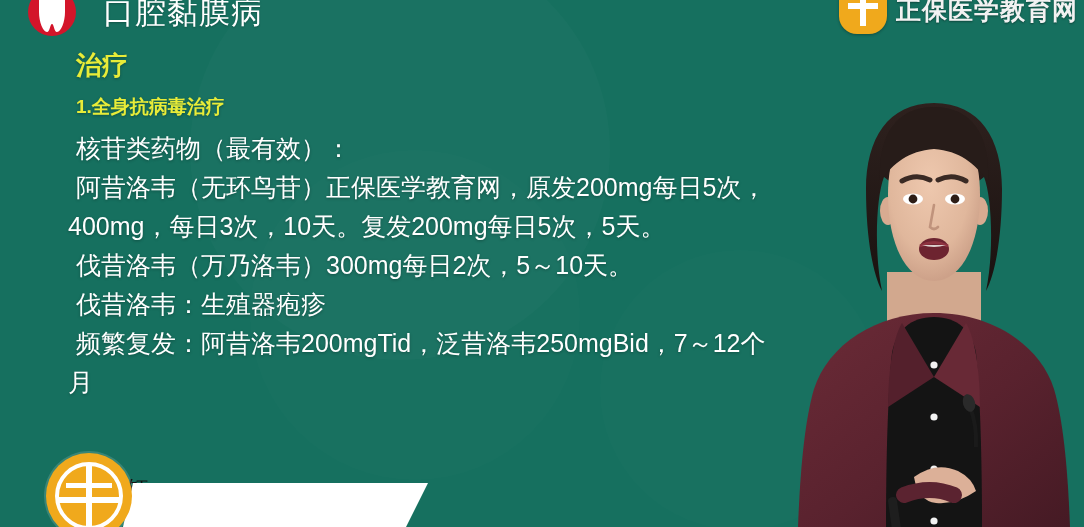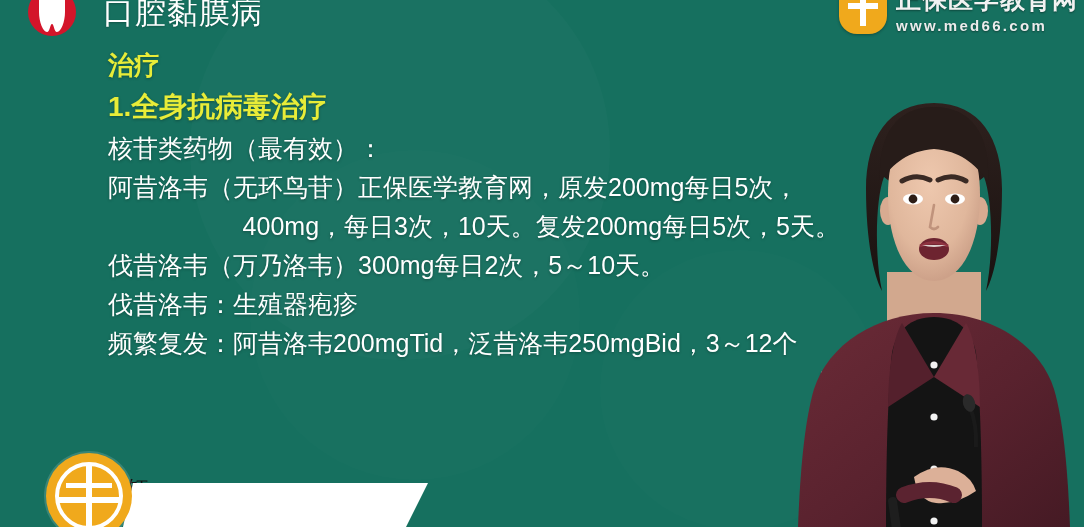--- a/index.html
+++ b/index.html
@@ -121,31 +121,31 @@
     top: 46px;
     width: 840px;
   }
   .line {
     color: #ffffff;
     font-size: 25px;
     line-height: 39px;
     white-space: nowrap;
     text-shadow: 0 1px 3px rgba(0,0,0,0.3);
   }
-  .line.indent { padding-left: 108px; }
-  .line.flush  { padding-left: 50px; text-align: right; }
+  .line.indent { padding-left: 76px; }
+  .line.flush  { padding-left: 68px; }
   .line.accent {
     color: #e8ec38;
     font-weight: bold;
     font-size: 26px;
   }
   .line.heading1 {
     color: #e8ec38;
     font-weight: bold;
-    font-size: 28px;
+    font-size: 19px;
     line-height: 44px;
   }
 
   
   .presenter {
     position: absolute;
     right: 0;
     bottom: 0;
     width: 300px;
     height: 450px;
@@ -262,34 +262,33 @@
       <circle cx="30" cy="24" r="24" fill="#d3152a"></circle>
       <path d="M17 2 C17 2 22 8 30 8 C38 8 43 2 43 2 L43 24 C43 34 39 44 35 44 C32 44 32 36 30 36 C28 36 28 44 25 44 C21 44 17 34 17 24 Z" fill="#ffffff"></path>
     </svg>
 
     <div class="header-title">口腔黏膜病</div>
 
     <div class="site-watermark">
       <div class="site-wm-badge"></div>
       <div class="site-wm-text">
         <div class="site-wm-cn">正保医学教育网</div>
-        <div class="site-wm-url">www.med66.com</div>
       </div>
     </div>
   </div>
 
   <div class="slide-body">
     <div class="line accent indent">治疗</div>
     <div class="line heading1 indent">1.全身抗病毒治疗</div>
     <div class="line indent">核苷类药物（最有效）：</div>
     <div class="line indent">阿昔洛韦（无环鸟苷）正保医学教育网，原发200mg每日5次，</div>
     <div class="line flush">400mg，每日3次，10天。复发200mg每日5次，5天。</div>
     <div class="line indent">伐昔洛韦（万乃洛韦）300mg每日2次，5～10天。</div>
     <div class="line indent">伐昔洛韦：生殖器疱疹</div>
-    <div class="line indent">频繁复发：阿昔洛韦200mgTid，泛昔洛韦250mgBid，3～12个</div>
+    <div class="line indent">频繁复发：阿昔洛韦200mgTid，泛昔洛韦250mgBid，7～12个</div>
     <div class="line flush">月</div>
   </div>
 
   <svg class="presenter" viewBox="0 0 300 450">
     <defs>
       <radialGradient id="faceShade" cx="45%" cy="38%" r="62%">
         <stop offset="0%" stop-color="#eec8ae"></stop>
         <stop offset="70%" stop-color="#e0b79c"></stop>
         <stop offset="100%" stop-color="#cda189"></stop>
       </radialGradient>

